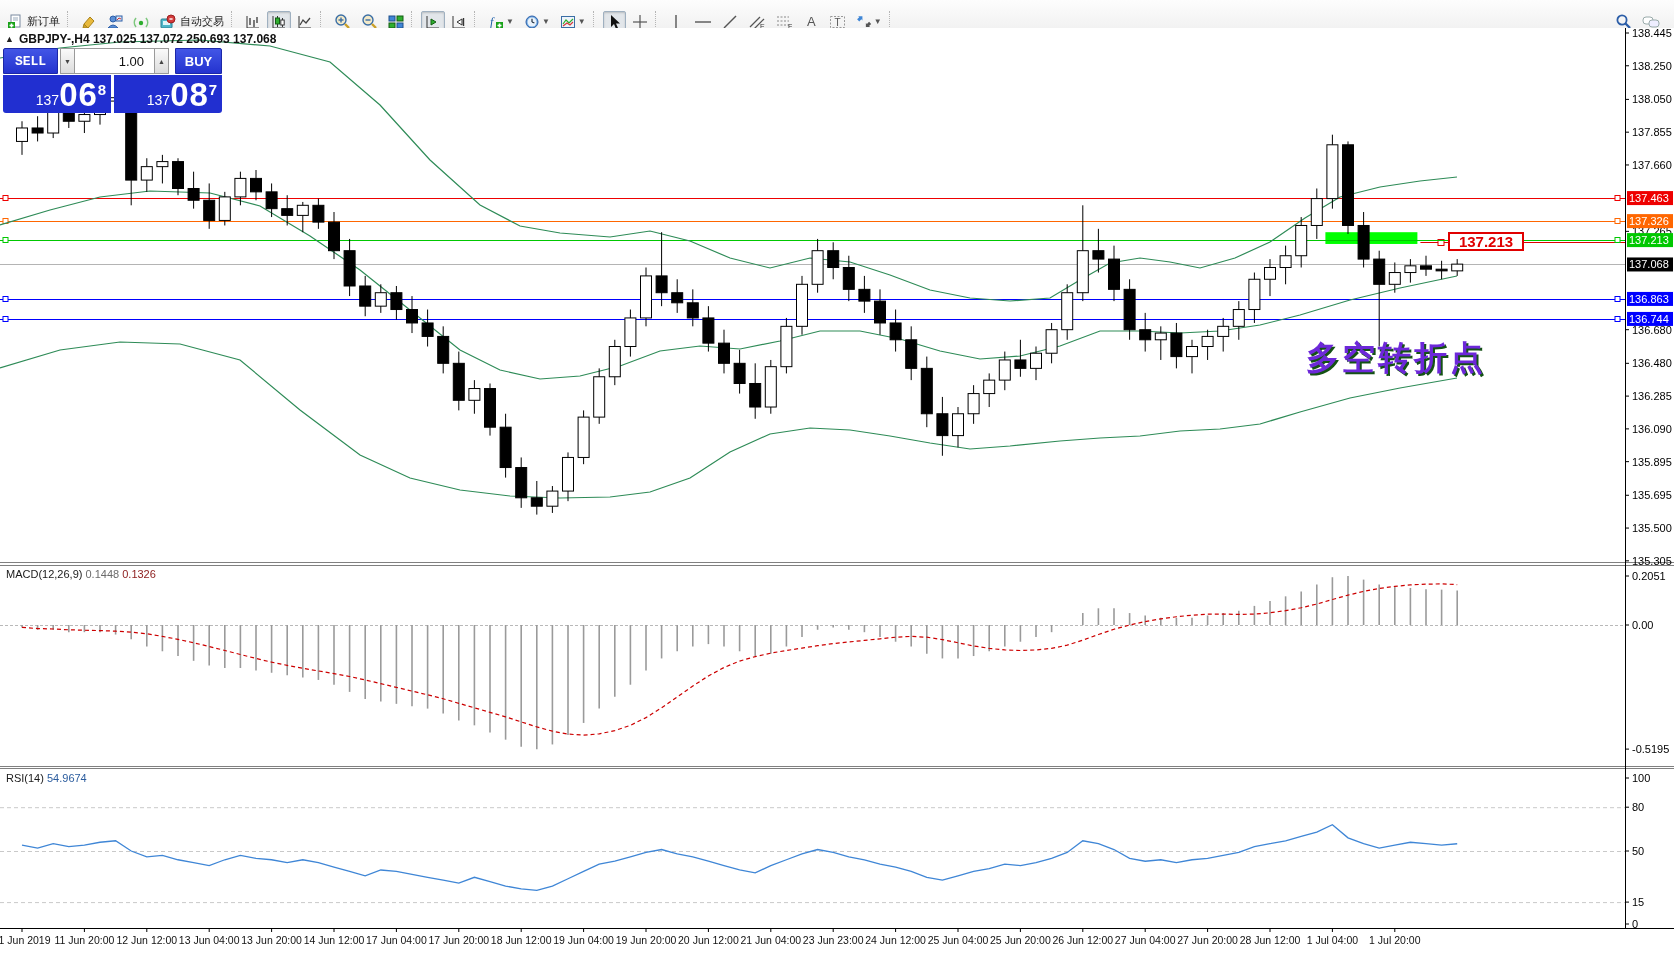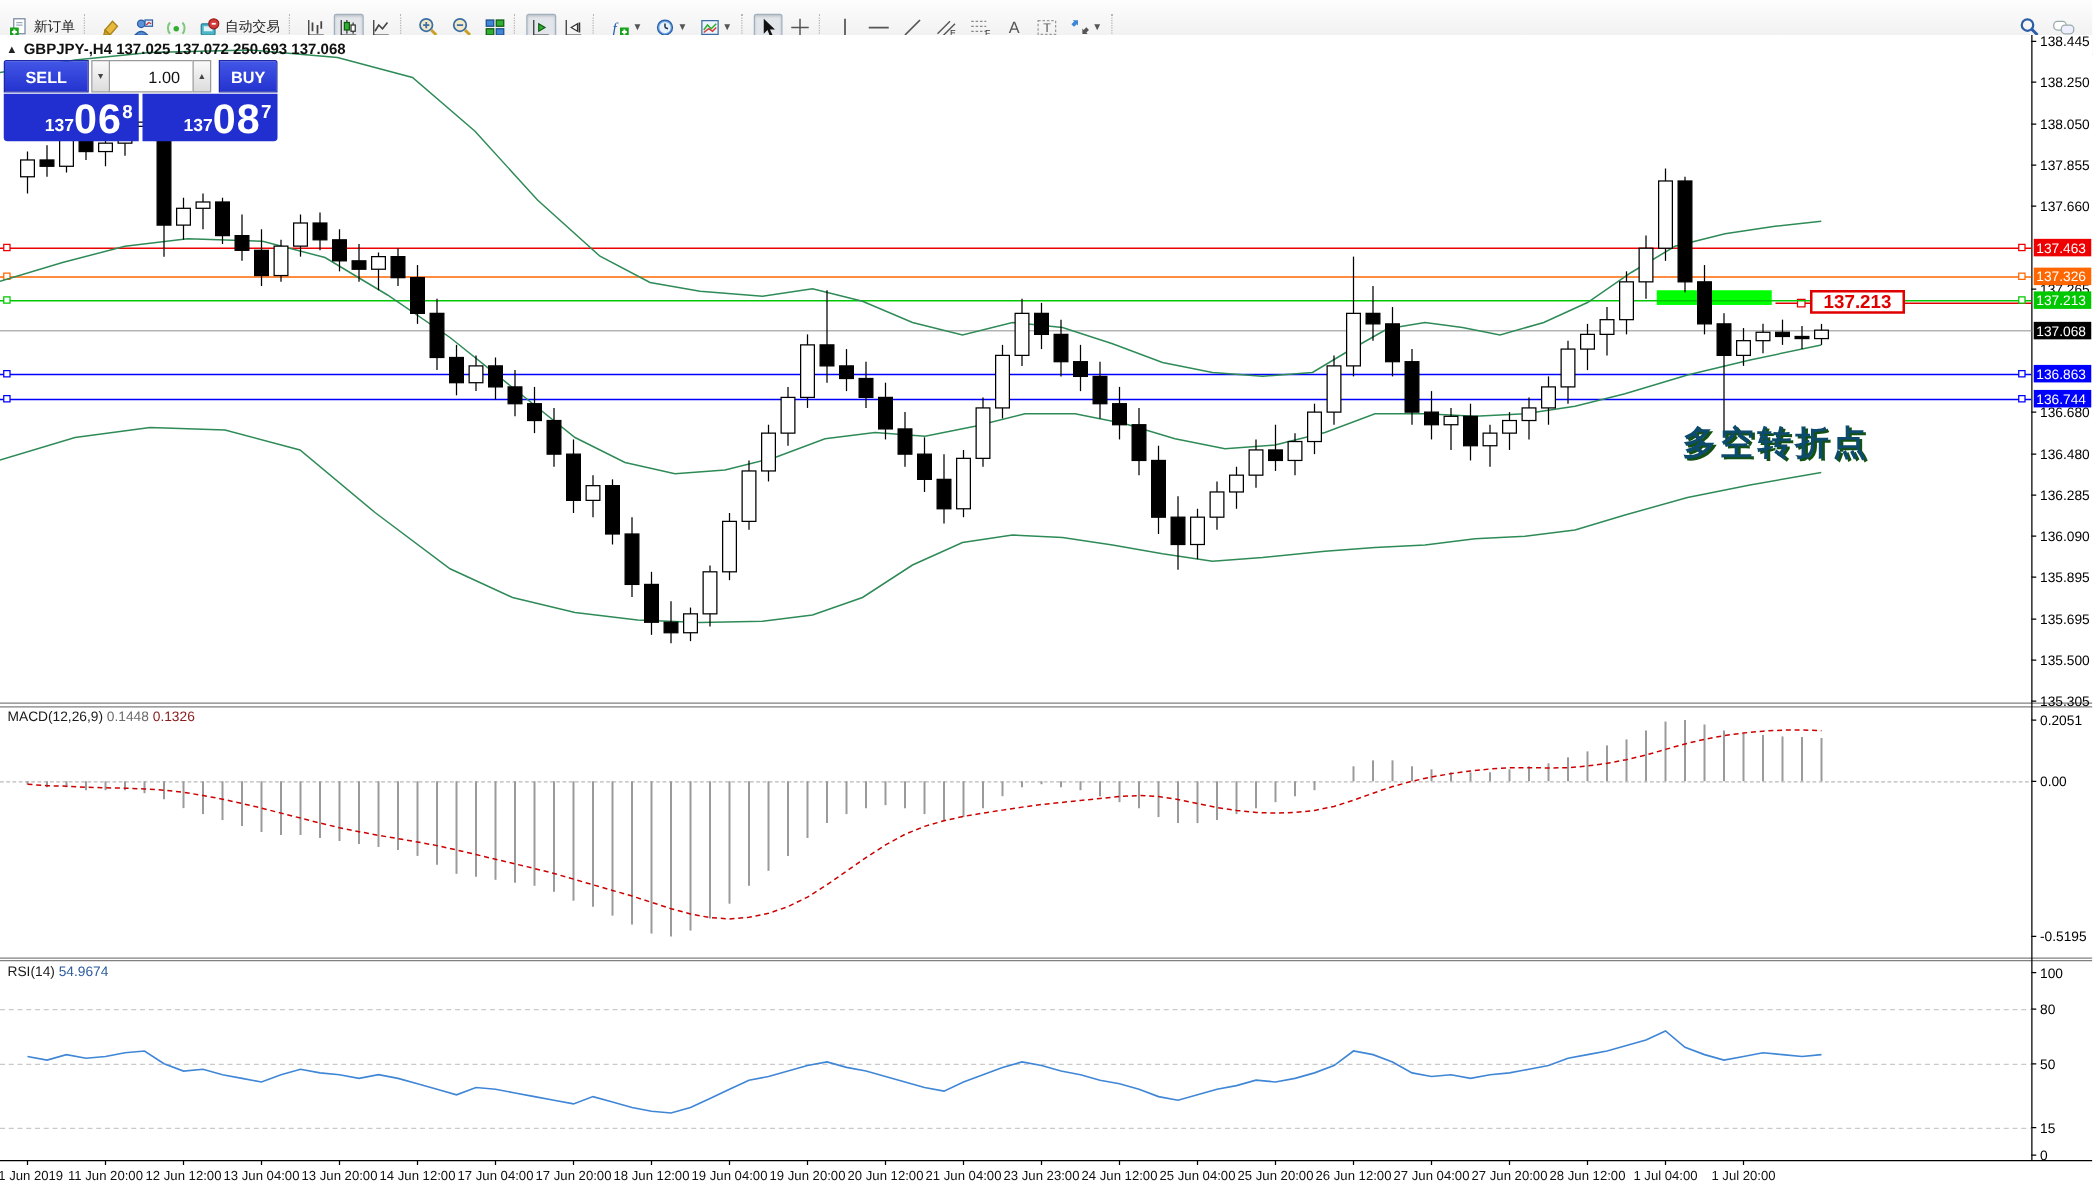--- a/index.html
+++ b/index.html
@@ -24,41 +24,41 @@
   #chart-wrap{position:absolute;left:0;top:28px;width:1674px;height:925px;background:#fff;}
   #chart-svg{position:absolute;left:0;top:0;}
   
   #symbol-header{position:absolute;left:5px;top:4px;font-size:12px;font-weight:bold;color:#111;
     display:flex;align-items:center;white-space:nowrap;}
   #symbol-header .tri{font-size:9px;margin-right:5px;color:#222;}
   #trade-panel{position:absolute;left:3px;top:20px;width:219px;}
   #tp-row1{display:flex;height:26px;}
   .tp-btn{background:linear-gradient(#4256e6,#2433cf);color:#fff;font-size:13px;font-weight:bold;
     display:flex;align-items:center;justify-content:center;border:1px solid #1b27a8;box-sizing:border-box;}
-  #sell-btn{width:68px;border-radius:2px 0 0 0;}
+  #sell-btn{width:55px;border-radius:2px 0 0 0;font-family:Liberation Mono, monospace;}
   #buy-btn{width:47px;margin-left:2px;border-radius:0 2px 0 0;}
   #vol-group{display:flex;flex:1;margin-left:2px;margin-right:4px;height:26px;}
   .spin{width:15px;background:linear-gradient(#fafafa,#dcdcdc);border:1px solid #9a9a9a;
     display:flex;align-items:center;justify-content:center;font-size:7px;color:#444;box-sizing:border-box;}
   #vol-input{flex:1;border:1px solid #9a9a9a;border-left:none;border-right:none;background:#fff;
     font-size:13px;text-align:right;padding-right:10px;display:flex;align-items:center;justify-content:flex-end;color:#111;}
   #tp-row2{display:flex;height:38px;margin-top:1px;}
   .price-box{background:#212fd0;color:#fff;display:flex;align-items:flex-end;justify-content:center;
     padding-bottom:3px;box-sizing:border-box;}
   #sell-price{width:108px;border-radius:0 0 0 3px;}
   #buy-price{width:108px;margin-left:3px;border-radius:0 0 3px 0;}
-  .p-small{font-size:14px;font-weight:bold;margin-bottom:2px;margin-left:28px;}
+  .p-small{font-size:14px;font-weight:normal;margin-bottom:2px;margin-left:28px;}
   .p-big{font-size:33px;font-weight:bold;line-height:30px;letter-spacing:1px;}
   .p-sup{font-size:15px;font-weight:bold;margin-bottom:12px;}
   
   #price-callout{position:absolute;left:1448px;top:204px;width:76px;height:19px;background:#fff;
     border:2px solid #e00000;color:#e00000;font-size:15px;font-weight:bold;display:flex;
     align-items:center;justify-content:center;box-sizing:border-box;}
-  #note-text{position:absolute;left:1306px;top:308px;font-size:27px;font-weight:bold;color:#0c4a6e;
-    text-shadow:2px 2px 0 #145214;letter-spacing:3px;white-space:nowrap;margin-left:40px;}
+  #note-text{position:absolute;left:1306px;top:308px;font-size:33px;font-weight:bold;color:#6d28d9;
+    text-shadow:2px 2px 0 #145214;letter-spacing:3px;white-space:nowrap;}
   .pane-label{position:absolute;font-size:11px;color:#1a1a1a;left:6px;}
   #macd-label{top:540px;}
   #rsi-label{top:744px;}
 </style>
 </head>
 <body>
 
 <div id="app">
 
   <div id="toolbar">

